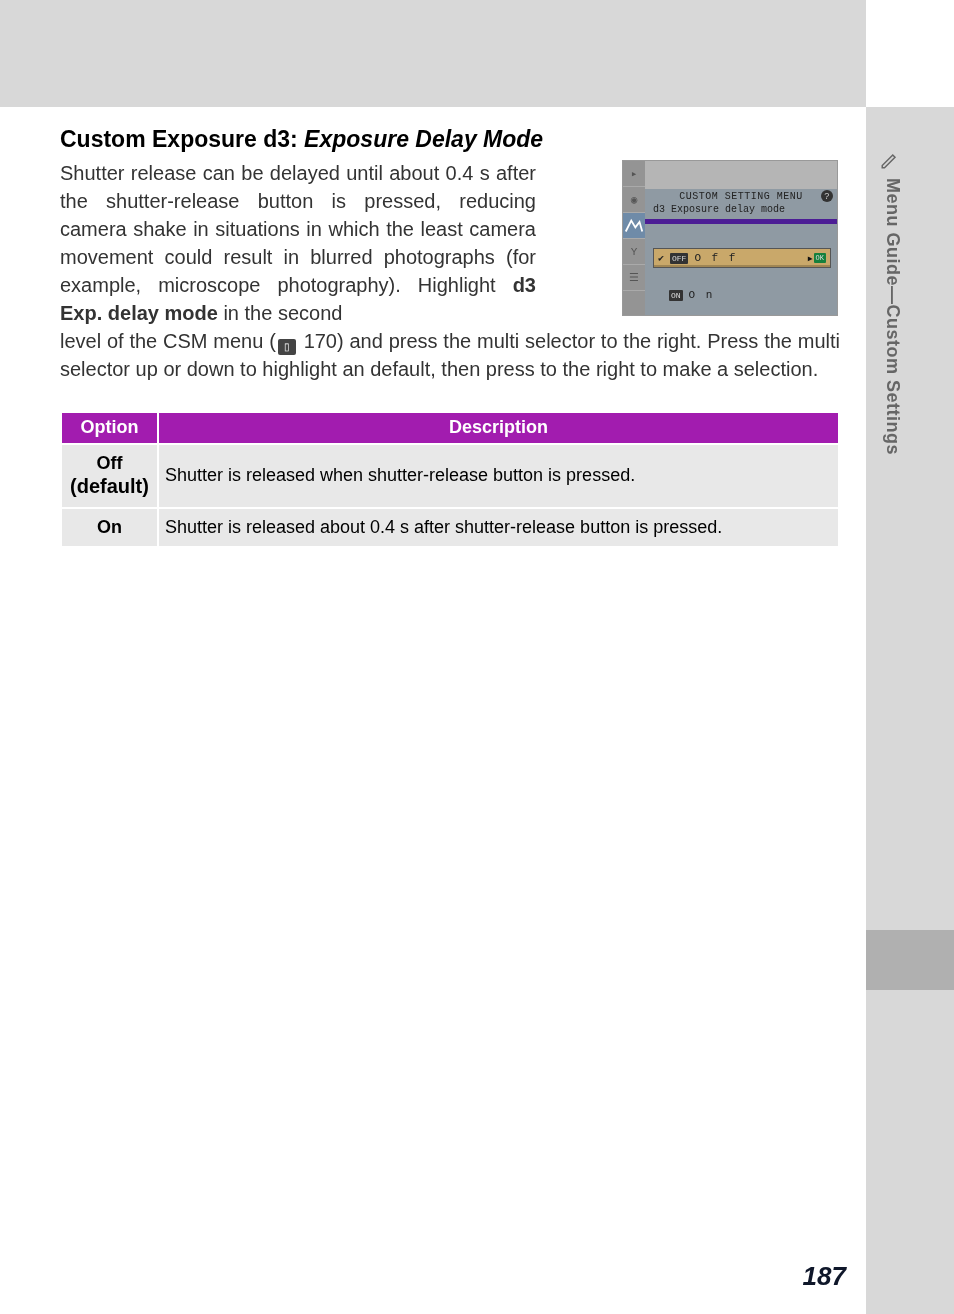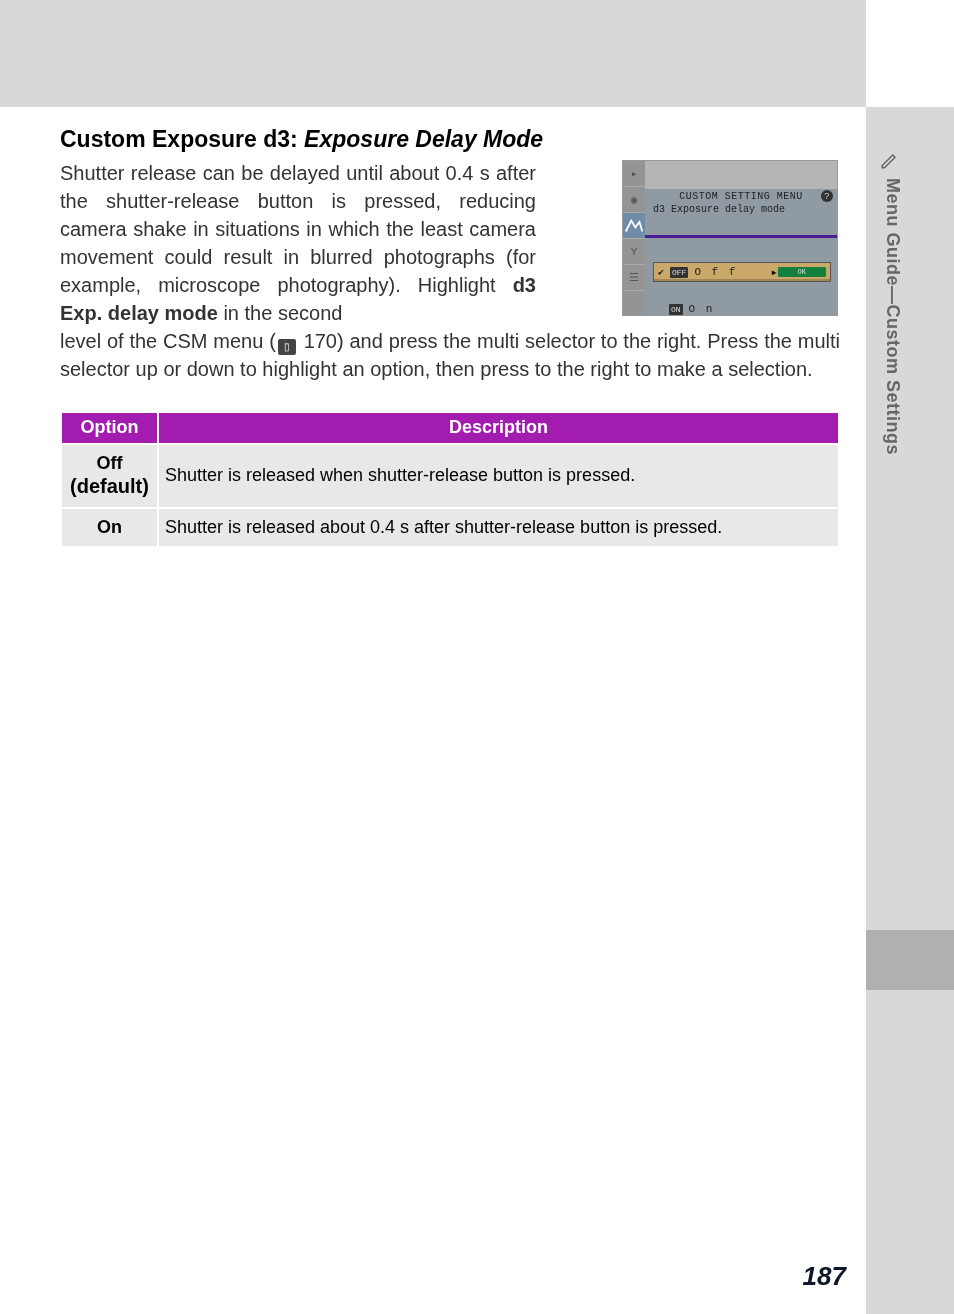--- a/index.html
+++ b/index.html
@@ -132,24 +132,24 @@
     position: relative;
   }
   .cam-title-q {
     position: absolute; right: 4px; top: 1px;
     width: 12px; height: 12px; border-radius: 50%;
     background: #333; color: #ccc; font-size: 9px;
     display: flex; align-items: center; justify-content: center;
     font-family: Arial;
   }
   .cam-sub {
-    padding: 1px 0 20px 8px;
+    padding: 1px 0 4px 8px;
     font-size: 10px;
     color: #222;
-    border-bottom: 3px solid #4c1d95;
+    border-bottom: 5px solid #4c1d95;
   }
   .cam-body { padding: 24px 6px 6px 8px; position: relative; height: 112px; }
   .cam-row {
     display: flex; align-items: center;
     font-size: 11px; color: #222;
     padding: 3px 4px;
     margin-bottom: 18px;
   }
   .cam-row.sel {
     background: #c9a86a;
@@ -166,21 +166,21 @@
     margin-right: 6px; line-height: 11px; height: 11px;
   }
   .cam-row-text { letter-spacing: 2px; }
   .cam-ok {
     position: absolute; right: 4px; top: 50%; transform: translateY(-50%);
     display: flex; align-items: center; gap: 1px;
   }
   .cam-ok-tri { font-size: 8px; color: #111; }
   .cam-ok-box {
     background: #15803d; color: #ddd; font-size: 7px;
-    padding: 0 20px; border-radius: 1px; line-height: 10px;
+    padding: 0 2px; border-radius: 1px; line-height: 10px;
   }
 
   
   .page-num {
     position: absolute;
     bottom: 22px; right: 108px;
     font-size: 26px;
     font-style: italic;
     font-weight: bold;
     color: #0f172a;
@@ -203,21 +203,21 @@
 
 <div class="content">
   <h2 class="section-heading">
     <span>Custom Exposure d3: </span><span class="italic">Exposure Delay Mode</span>
   </h2>
 
   <div class="body-text body-row-1">
     <span>Shutter release can be delayed until about 0.4 s after the shutter-release button is pressed, reducing camera shake in situations in which the least camera movement could result in blurred photographs (for example, microscope photography). Highlight </span><span class="inline-bold">d3 Exp. delay mode</span><span> in the second</span>
   </div>
   <div class="body-text body-row-full">
-    <span>level of the CSM menu (</span><span class="ref-icon">▯</span> <span>170</span><span>) and press the multi selector to the right. Press the multi selector up or down to highlight an option, then press to the right to make a selection.</span>
+    <span>level of the CSM menu (</span><span class="ref-icon">▯</span> <span>170</span><span>) and press the multi selector to the right. Press the multi selector up or down to highlight an default, then press to the right to make a selection.</span>
   </div>
 
   <table class="table-wrap">
     <tbody>
         <tr>
       <th class="th opt-cell">Option</th>
       <th class="th">Description</th>
     </tr>
     <tr>
       <td class="td opt-cell">

